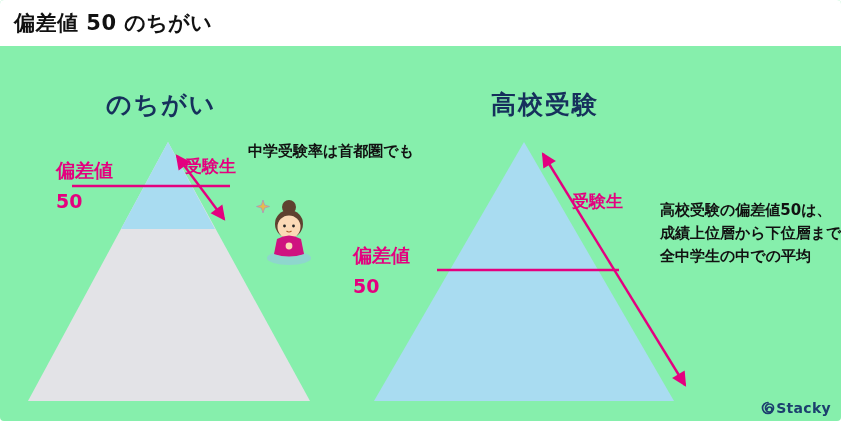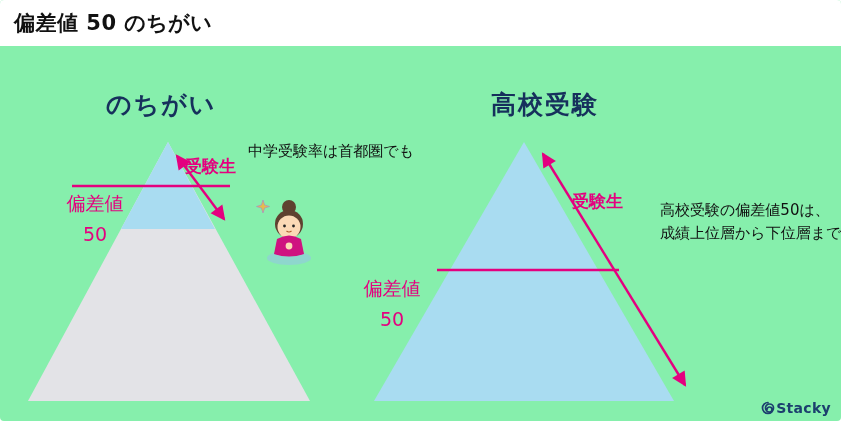--- a/index.html
+++ b/index.html
@@ -18,36 +18,36 @@
     font-size:21px; font-weight:bold; color:#111111; letter-spacing:0.5px;
   }
   .scene { position:absolute; left:0; top:0; }
   .section-heading {
     position:absolute; font-size:25px; font-weight:bold;
     color:#16305c; letter-spacing:2px; white-space:nowrap;
   }
   .heading-left  { left:106px; top:88px; }
   .heading-right { left:476px; top:88px;margin-left:15px; }
   .dev-word, .dev-num {
-    position:absolute; width:78px; text-align:center;
-    color:#e4007f; font-weight:normal; font-size:19px; white-space:nowrap;margin-top:33px;
+    position:absolute; width:78px; 
+    color:#e4007f; font-weight:bold; font-size:19px; white-space:nowrap;
   }
   .dev-word-left { left:56px;  top:158px; }
   .dev-num-left  { left:56px;  top:190px; }
   .dev-word-right{ left:353px; top:243px; }
   .dev-num-right { left:353px; top:275px; }
   .examinee {
     position:absolute; color:#e4007f; font-weight:bold;
     font-size:17px; white-space:nowrap;font-family:Liberation Serif, serif;
   }
   .examinee-left  { left:185px; top:155px; }
   .examinee-right { left:572px; top:190px; }
   .note {
     position:absolute; color:#111111; font-size:15px;
-    font-weight:400; line-height:23px; white-space:nowrap;
+    font-weight:700; line-height:23px; white-space:nowrap;
   }
   .note-left  { left:248px; top:140px; }
   .note-right { left:660px; top:199px; }
   .note-line { display:block; }
   .brand {
     position:absolute; right:10px; bottom:5px;
     display:flex; align-items:center; 
     color:#1c3f6e; font-weight:bold; font-size:14px; letter-spacing:0.3px;
   }
 </style>
@@ -101,20 +101,21 @@
 
   <div class="examinee examinee-left">受験生</div>
   <div class="examinee examinee-right">受験生</div>
 
   <div class="note note-left">
     <span class="note-line">中学受験率は首都圏でも</span>
   </div>
   <div class="note note-right">
     <span class="note-line">高校受験の偏差値50は、</span>
     <span class="note-line">成績上位層から下位層まで</span>
+    <span class="note-line">全中学生の中での平均</span>
   </div>
 
   <div class="brand">
     <svg width="16" height="16" viewBox="0 0 16 16">
       <path d="M8,2.5 a5.5,5.5 0 1 0 5.5,5.5 a4,4 0 1 0 -4,4 a2.5,2.5 0 1 0 -2.5,-2.5" fill="none" stroke="#1c3f6e" stroke-width="1.7" stroke-linecap="round"></path>
     </svg>
     <span>Stacky</span>
   </div>
 
 </div>

